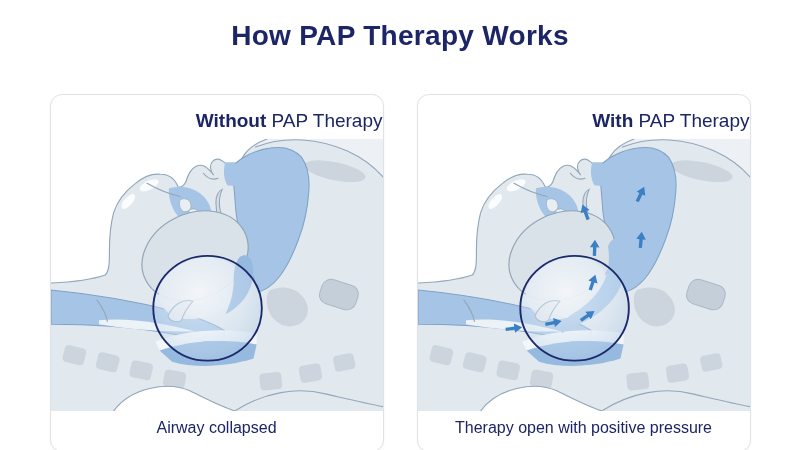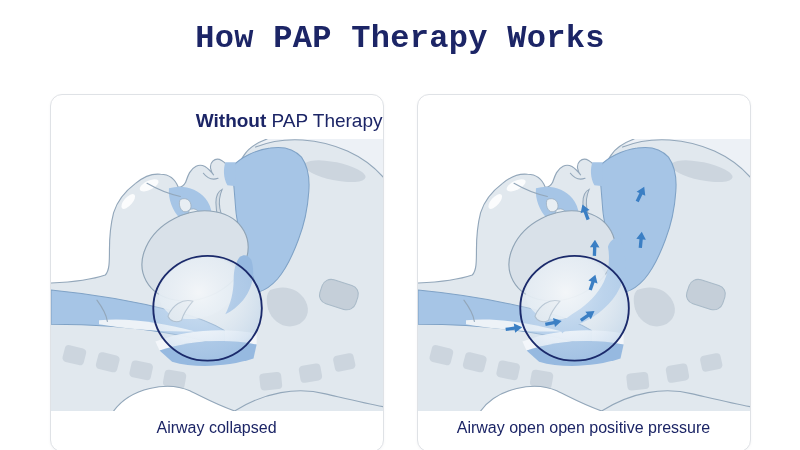--- a/index.html
+++ b/index.html
@@ -1,20 +1,20 @@
 <!DOCTYPE html>
 <html style="--heading: #1c2566; --panel-border: #dfe2e6; --tissue-light: #e1e8ee; --tissue-mid: #ccd5de; --airway-blue: #a6c5e6; --airway-blue-deep: #96b9e0; --outline: #93a7ba; --arrow-blue: #3b7fc4; --lens-border: #1b2a6b;"><head>
 <meta charset="utf-8">
 <style>
   * { margin:0; padding:0; box-sizing:border-box; }
   html,body { width:800px; height:450px; background:#ffffff; overflow:hidden;
               font-family:"Liberation Sans", sans-serif; }
   .page { width:800px; height:450px; position:relative; background:#fff; }
-  .page-title { text-align:center; margin-top:20px; font-size:32px; font-weight:700;
-                letter-spacing:.3px; color:var(--heading,#1c2566);font-family:Liberation Mono, monospace; }
+  .page-title { text-align:center; margin-top:20px; font-size:28px; font-weight:700;
+                letter-spacing:.3px; color:var(--heading,#1c2566); }
   .panels { position:absolute; left:0; top:74px; width:800px; display:flex;
             justify-content:center; gap:33px; }
   .card { width:334px; height:358px; background:#fff; border:1px solid var(--panel-border,#dfe2e6);
           border-radius:12px; position:relative; overflow:hidden;
           box-shadow:0 1px 3px rgba(20,30,70,.04); }
   .card-title { text-align:right; margin-top:15px; font-size:19px; font-weight:400;
                 color:var(--heading,#1c2566); }
   .card-title .bold { font-weight:700; }
   .illo { position:absolute; left:0; top:44px; width:334px; height:272px; }
   .illo svg { display:block; width:334px; height:272px; }
@@ -126,20 +126,21 @@
             <circle cx="150" cy="168" r="52" fill="url(#lensGrad)"></circle>
             <circle class="lens-border" cx="150" cy="168" r="52"></circle>
           </g>
         </svg>
       </div>
 
       <p class="caption">Airway collapsed</p>
     </section>
 
     <section class="card">
+      <h2 class="card-title"><span class="bold">With</span><span> PAP Therapy</span></h2>
 
       <div class="illo">
         <svg viewBox="0 0 320 270" preserveAspectRatio="none">
           <use href="#anat"></use>
 
           <path class="c-blue" d="M196,106 C201,122 199,140 190,154 C181,168 167,179 151,185 C146,187 141,190 138,193 L136,184 C140,179 146,175 152,171 C163,164 172,154 178,142 C183,131 184,118 182,107 C184,100 190,97 194,99 Z"></path>
 
           <g>
             <circle cx="150" cy="168" r="52" fill="url(#lensGrad)"></circle>
             <circle class="lens-border" cx="150" cy="168" r="52"></circle>
@@ -151,17 +152,17 @@
             <use href="#arrowGlyph" transform="translate(156,180) rotate(-35)"></use>
             <use href="#arrowGlyph" transform="translate(165,150) rotate(-72)"></use>
             <use href="#arrowGlyph" transform="translate(169,116) rotate(-88)"></use>
             <use href="#arrowGlyph" transform="translate(163,80) rotate(-110)"></use>
             <use href="#arrowGlyph" transform="translate(213,108) rotate(-85)"></use>
             <use href="#arrowGlyph" transform="translate(210,62) rotate(-65)"></use>
           </g>
         </svg>
       </div>
 
-      <p class="caption">Airway open open positive pressure</p>
+      <p class="caption">Therapy open with positive pressure</p>
     </section>
 
   </div>
 </div>
 
 </body></html>

